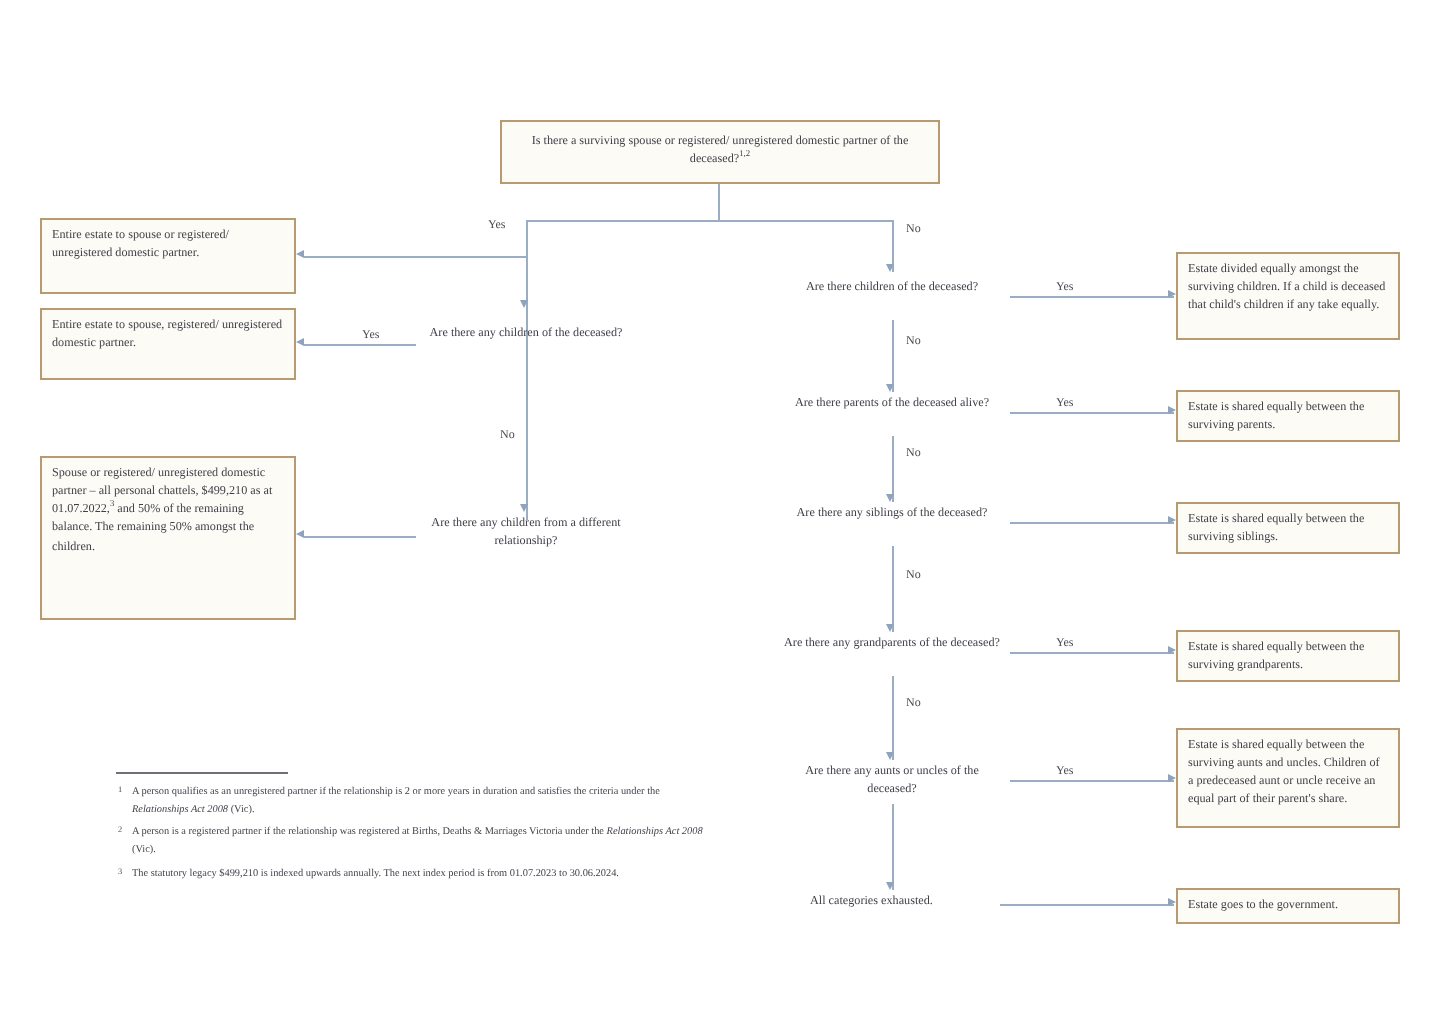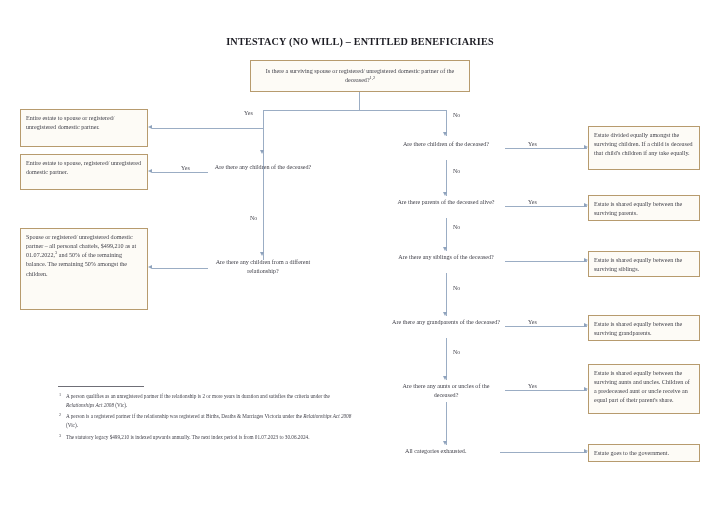--- a/index.html
+++ b/index.html
@@ -134,21 +134,20 @@
   }
   .fn i {
     font-style: italic;
   }
 </style>
 </head>
 <body>
 
 <div id="canvas">
 
-  <div class="title">INTESTACY (NO WILL) – ENTITLED BENEFICIARIES</div>
 
   <div class="box center" style="left:250px; top:60px; width:220px; height:32px; display:flex; align-items:center; justify-content:center;">
     <span>
       <span>Is there a surviving spouse or registered/ unregistered domestic partner of the deceased?</span><sup>1,2</sup>
     </span>
   </div>
 
   <div class="vline" style="left:359px; top:92px; height:18px;"></div>
 
   <div class="hline" style="left:263px; top:110px; width:183px;"></div>

